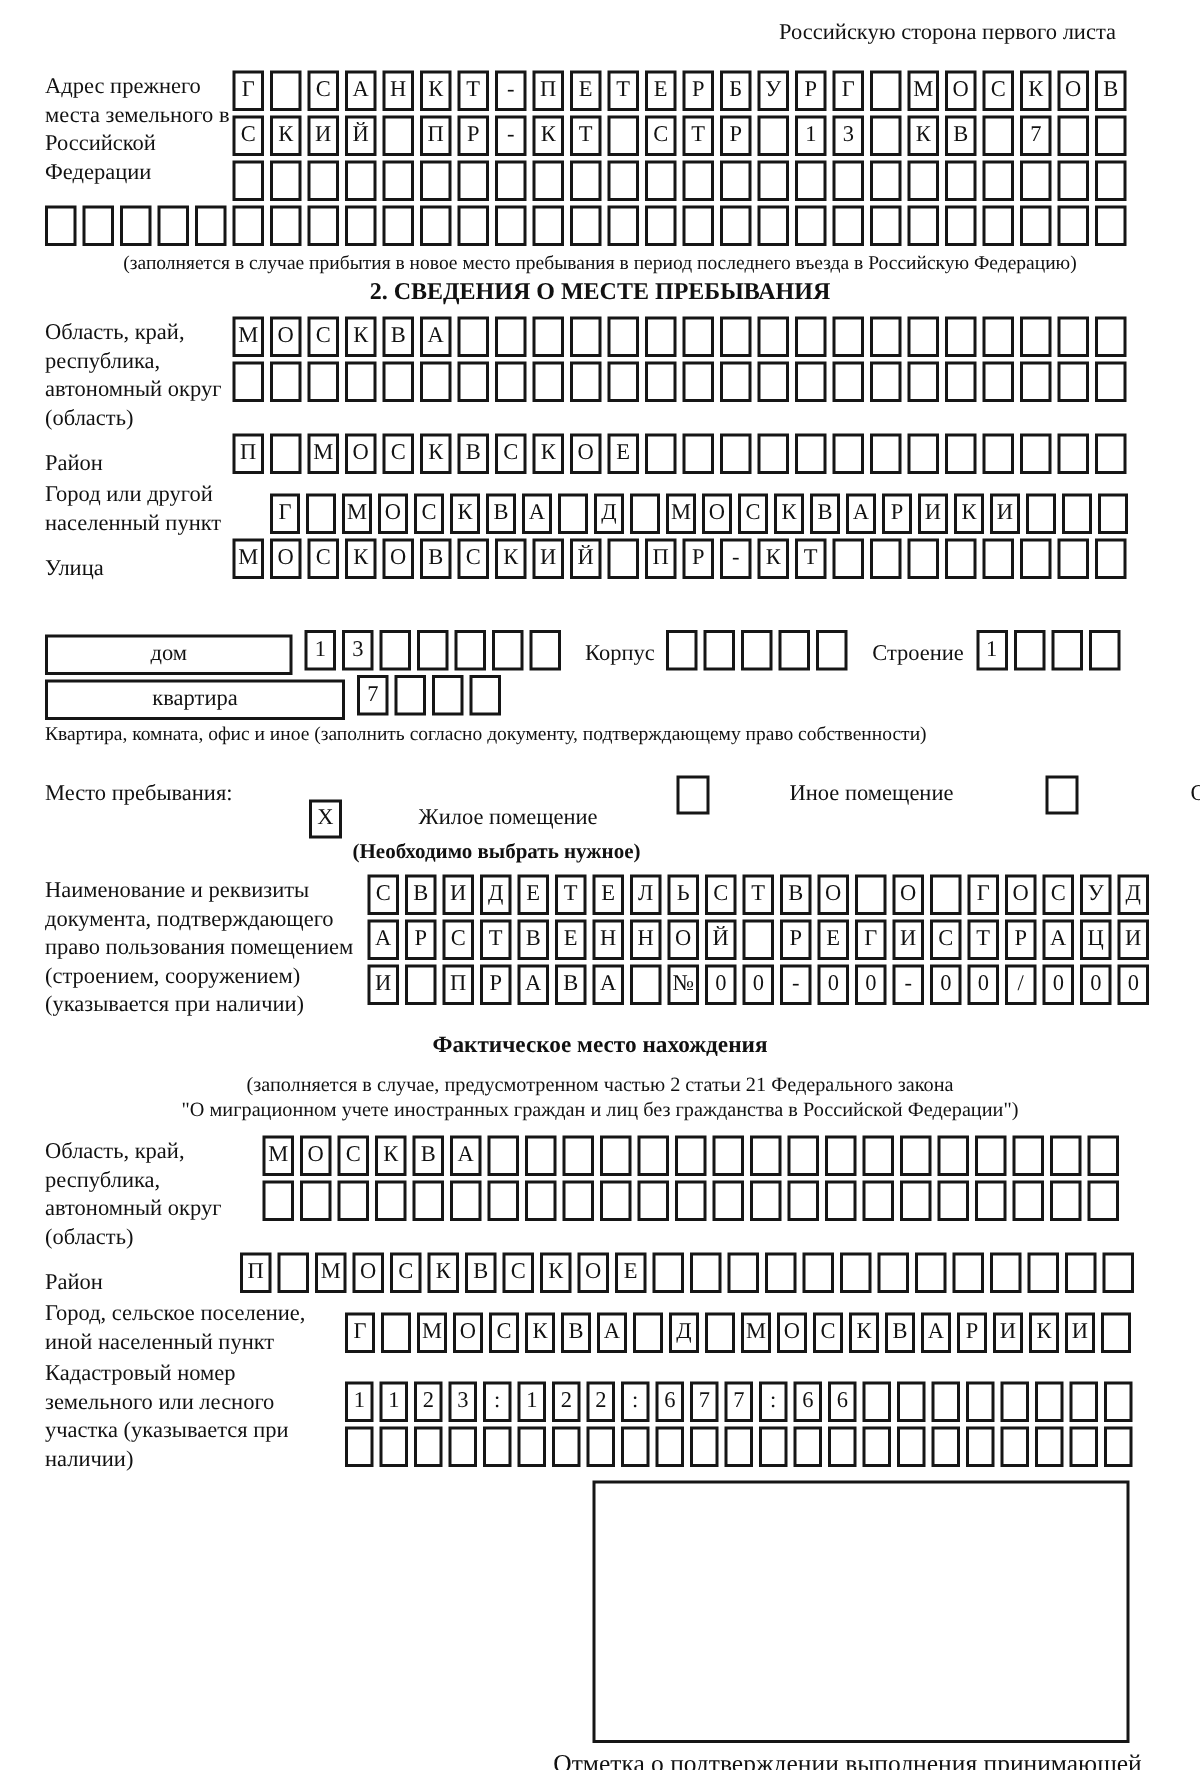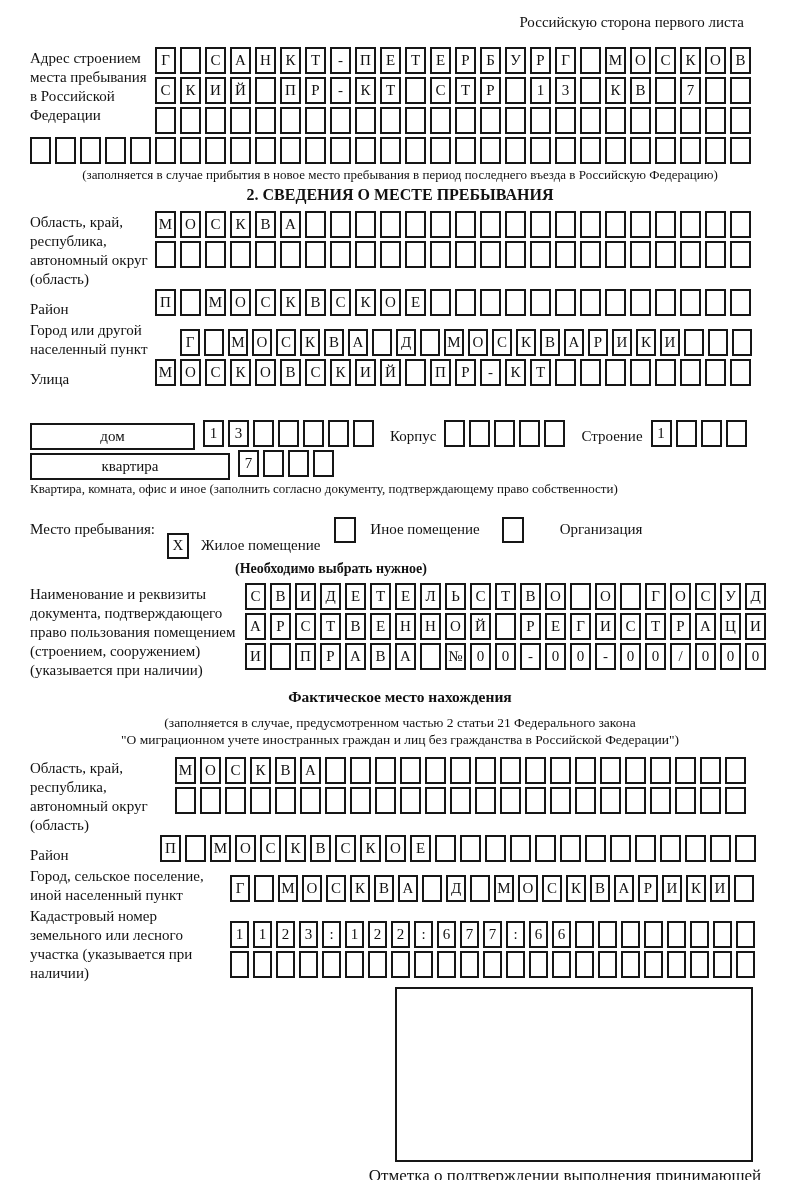--- a/index.html
+++ b/index.html
@@ -30,21 +30,21 @@
   .housebox { width:165px; margin-right:8px; }
   .aptbox { width:200px; margin-right:8px; }
   .inline-lbl { font-size:15px; line-height:27px; flex:none; }
 
   .caption { font-size:13px; line-height:15px; margin:1px 0 4px 0; }
   .center { text-align:center; }
 
   .sec-title { text-align:center; font-weight:bold; font-size:16px; margin:4px 0 7px 0; }
   .sub-title { text-align:center; font-weight:bold; font-size:15.5px; margin:8px 0 8px 0; }
 
-  .cb-row { display:flex; align-items:center; margin:2px 0 2px 0; }
+  .cb-row { display:flex; align-items:center; margin:2px 0 2px 0;gap:39px; }
   .checkbox { width:22px; height:26px; border:2px solid #161616; display:flex;
               align-items:center; justify-content:center; font-size:15px; flex:none; }
   .cb-note { font-size:14px; margin:0 0 6px 205px;font-weight:bold; }
 
   .fact-caption { text-align:center; font-size:13.5px; line-height:17px; }
   .fact-captions { margin-bottom:9px; }
 
   .stamp-box { width:358px; height:175px; border:2px solid #161616; margin-left:365px; margin-top:4px; }
   .stamp-caption { width:400px; margin-left:335px; text-align:center;
                    font-size:17px; line-height:17px; margin-top:5px; }
@@ -56,21 +56,21 @@
   .ml8 { margin-left:8px; }
 </style>
 </head>
 <body>
 
 <div class="page">
 
   <div class="header-note">Российскую сторона первого листа</div>
 
   <div class="block">
-    <div class="label-col w125">Адрес строением места пребывания в Российской Федерации</div>
+    <div class="label-col w125">Адрес прежнего места земельного в Российской Федерации</div>
     <div class="rows">
       <div class="cells">
           <span class="cell">Г</span>
           <span class="cell"></span>
           <span class="cell">С</span>
           <span class="cell">А</span>
           <span class="cell">Н</span>
           <span class="cell">К</span>
           <span class="cell">Т</span>
           <span class="cell">-</span>

